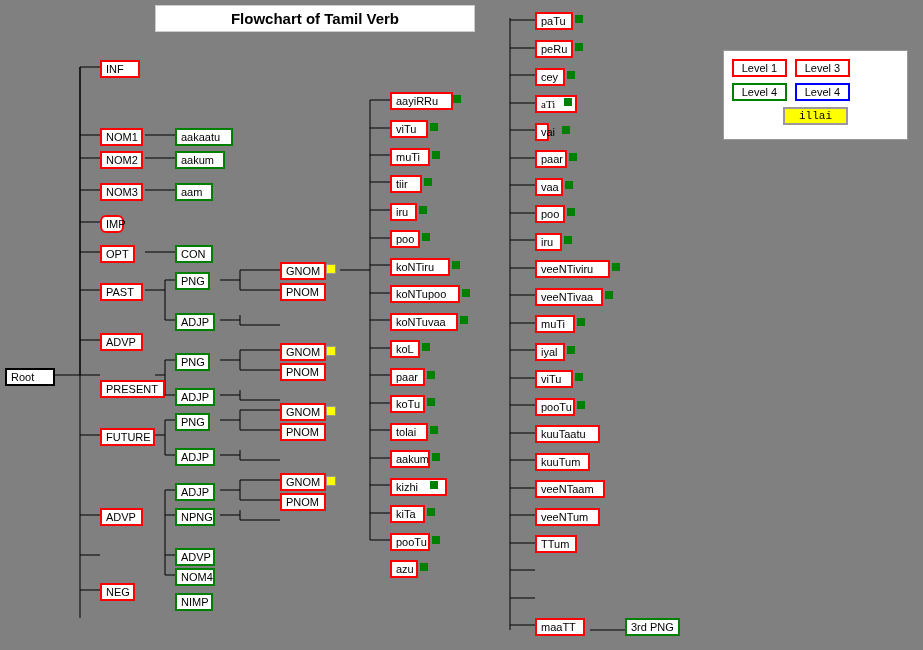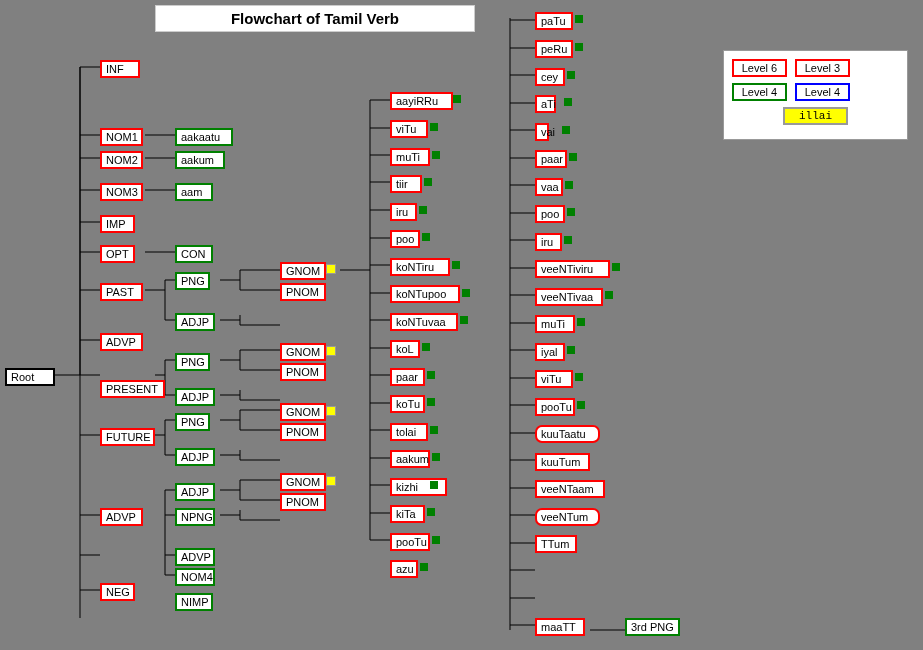--- a/index.html
+++ b/index.html
@@ -86,21 +86,21 @@
   </style>
 </head>
 <body>
 
 <div class="title-box">
   <span>Flowchart of Tamil Verb</span>
 </div>
 
 <div class="legend-box">
   <div class="legend-row">
-    <div class="legend-item red">Level 6</div>
+    <div class="legend-item red">Level 1</div>
     <div class="legend-item red">Level 3</div>
   </div>
   <div class="legend-row">
     <div class="legend-item green">Level 4</div>
     <div class="legend-item blue">Level 4</div>
   </div>
   <div class="legend-row" style="justify-content:center;font-family:Liberation Mono, monospace;">
     <div class="legend-item illai">illai</div>
   </div>
 </div>
@@ -262,21 +262,21 @@
 </div>
 <div class="node red" style="left:100px; top:128px; width:43px;">
   <span>NOM1</span>
 </div>
 <div class="node red" style="left:100px; top:151px; width:43px;">
   <span>NOM2</span>
 </div>
 <div class="node red" style="left:100px; top:183px; width:43px;">
   <span>NOM3</span>
 </div>
-<div class="node red" style="left:100px; top:215px; width:35px;">
+<div class="node red" style="left:100px; top:215px; width:24px;border-radius:6px;">
   <span>IMP</span>
 </div>
 <div class="node red" style="left:100px; top:245px; width:35px;">
   <span>OPT</span>
 </div>
 <div class="node red" style="left:100px; top:283px; width:43px;">
   <span>PAST</span>
 </div>
 <div class="node red" style="left:100px; top:333px; width:43px;">
   <span>ADVP</span>
@@ -450,21 +450,21 @@
 
 <div class="node red" style="left:535px; top:12px; width:38px;">
   <span>paTu</span>
 </div>
 <div class="node red" style="left:535px; top:40px; width:38px;">
   <span>peRu</span>
 </div>
 <div class="node red" style="left:535px; top:68px; width:30px;">
   <span>cey</span>
 </div>
-<div class="node red" style="left:535px; top:95px; width:21px;">
+<div class="node red" style="left:535px; top:95px; width:42px;font-family:Liberation Serif, serif;">
   <span>aTi</span>
 </div>
 <div class="node red" style="left:535px; top:123px; width:14px;">
   <span>vai</span>
 </div>
 <div class="node red" style="left:535px; top:150px; width:32px;">
   <span>paar</span>
 </div>
 <div class="node red" style="left:535px; top:178px; width:28px;">
   <span>vaa</span>
@@ -486,30 +486,30 @@
 </div>
 <div class="node red" style="left:535px; top:343px; width:30px;">
   <span>iyal</span>
 </div>
 <div class="node red" style="left:535px; top:370px; width:38px;">
   <span>viTu</span>
 </div>
 <div class="node red" style="left:535px; top:398px; width:40px;">
   <span>pooTu</span>
 </div>
-<div class="node red" style="left:535px; top:425px; width:65px;border-radius:7px;">
+<div class="node red" style="left:535px; top:425px; width:65px;">
   <span>kuuTaatu</span>
 </div>
 <div class="node red" style="left:535px; top:453px; width:55px;">
   <span>kuuTum</span>
 </div>
 <div class="node red" style="left:535px; top:480px; width:70px;">
   <span>veeNTaam</span>
 </div>
-<div class="node red" style="left:535px; top:508px; width:65px;border-radius:7px;">
+<div class="node red" style="left:535px; top:508px; width:65px;">
   <span>veeNTum</span>
 </div>
 <div class="node red" style="left:535px; top:535px; width:42px;">
   <span>TTum</span>
 </div>
 <div class="node red" style="left:535px; top:618px; width:50px;">
   <span>maaTT</span>
 </div>
 
 <div class="node green" style="left:625px; top:618px; width:55px;">

